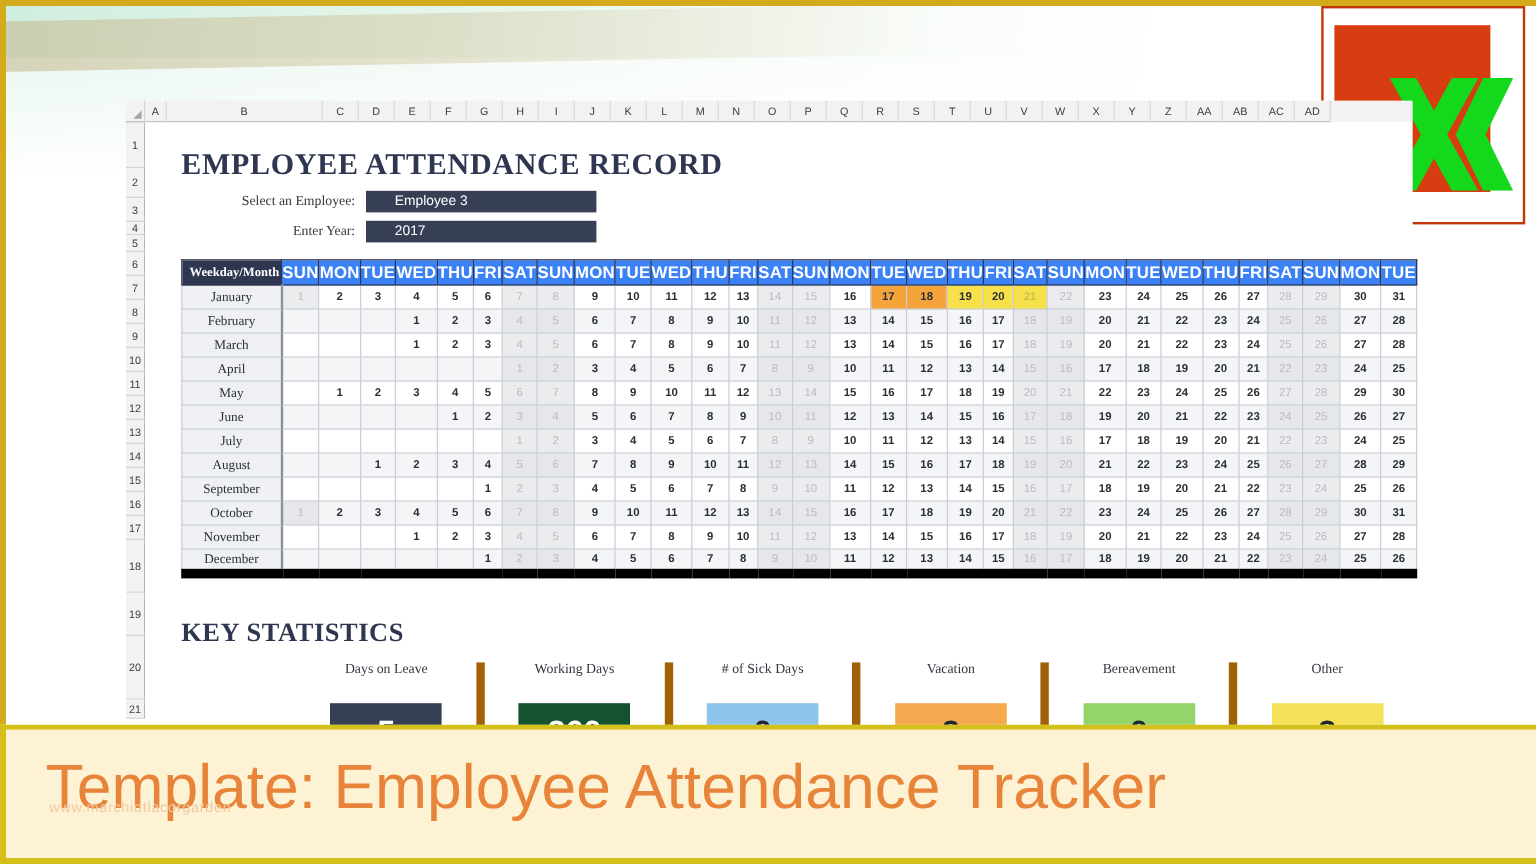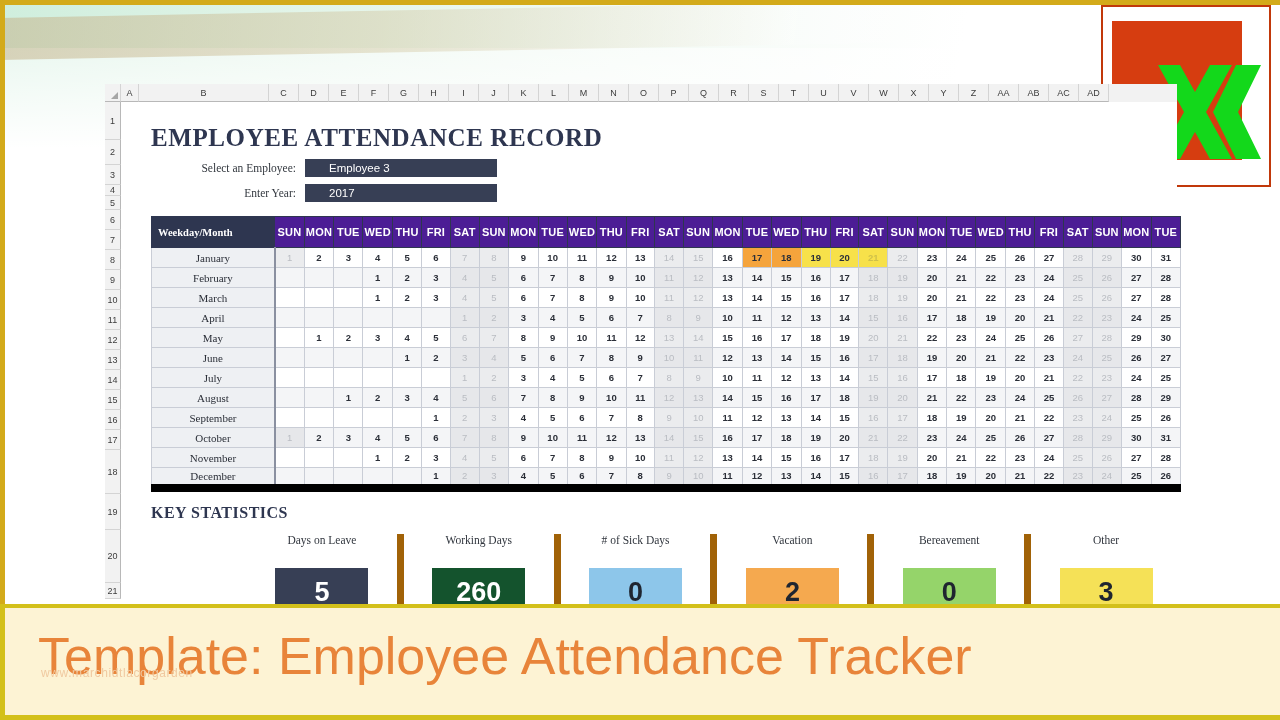--- a/index.html
+++ b/index.html
@@ -76,22 +76,22 @@
     box-sizing:border-box;font-family:"Liberation Sans", sans-serif;
   }
 
   
   #cal{margin-top:14px;border-collapse:collapse;table-layout:fixed;}
   #cal th,#cal td{
     border:1px solid #c9cdd6;box-sizing:border-box;
     font-size:9.5px;text-align:center;padding:0;
   }
   #cal th.wd{
-    background:#4c1d95;color:#ffffff;font-weight:bold;font-size:11px;
-    height:31px;width:30px;letter-spacing:.2px;
+    background:#3b82f6;color:#ffffff;font-weight:bold;font-size:14px;
+    height:21px;width:30px;letter-spacing:.2px;
   }
   #cal th.corner{
     background:#2e3650;color:#ffffff;font-weight:bold;font-size:10.5px;
     height:15px;width:130px;text-align:left;padding-left:6px;
     font-family:"Liberation Serif", serif;
   }
   #cal td.mon{
     background:#eef0f3;color:#2b2f38;font-size:11px;height:20px;
     text-align:center;font-family:"Liberation Serif", serif;border-right:2px solid #8a90a0;
   }
@@ -102,22 +102,22 @@
   #cal td.empty{background:#ffffff;}
   #cal td.empty.alt{background:#f4f5f7;}
   #cal td.hl-or{background:#f5a43c !important;color:#2b2f38 !important;font-weight:bold;}
   #cal td.hl-ye{background:#f7e14a !important;color:#2b2f38 !important;font-weight:bold;}
   #cal td.hl-ye.we{color:#cfc04a !important;}
   #cal tr.last td{border-bottom:8px solid #000000;}
   #cal th.corner, #cal th.wd{border-color:#2e3650;}
 
   
   #ks-title{
-    font-family:"Liberation Serif", serif;font-weight:bold;font-size:16px;color:#2e3650;
-    letter-spacing:.5px;margin-top:12px;
+    font-family:"Liberation Serif", serif;font-weight:bold;font-size:22px;color:#2e3650;
+    letter-spacing:.5px;margin-top:32px;
   }
   #ks-row{display:flex;margin-top:12px;margin-left:96px;}
   .ks-cell{width:160px;position:relative;display:flex;flex-direction:column;align-items:center;}
   .ks-cell + .ks-cell{border-left:7px solid #a16207;}
   .ks-label{font-family:"Liberation Serif", serif;font-size:11.5px;color:#31363e;margin-bottom:22px;}
   .ks-box{
     width:93px;height:50px;display:flex;align-items:center;justify-content:center;
     font-weight:bold;font-size:27px;
   }
   .ks-last{font-size:9.5px;color:#2b2f38;letter-spacing:.3px;margin-top:6px;}

